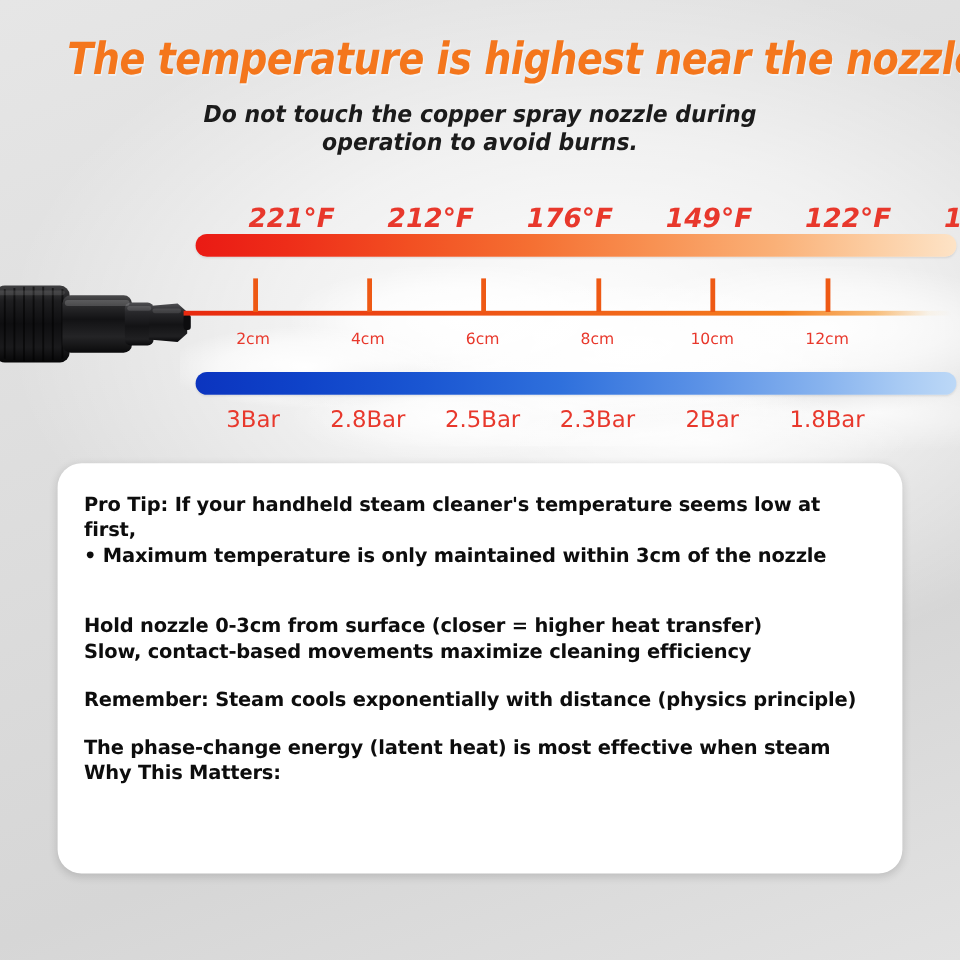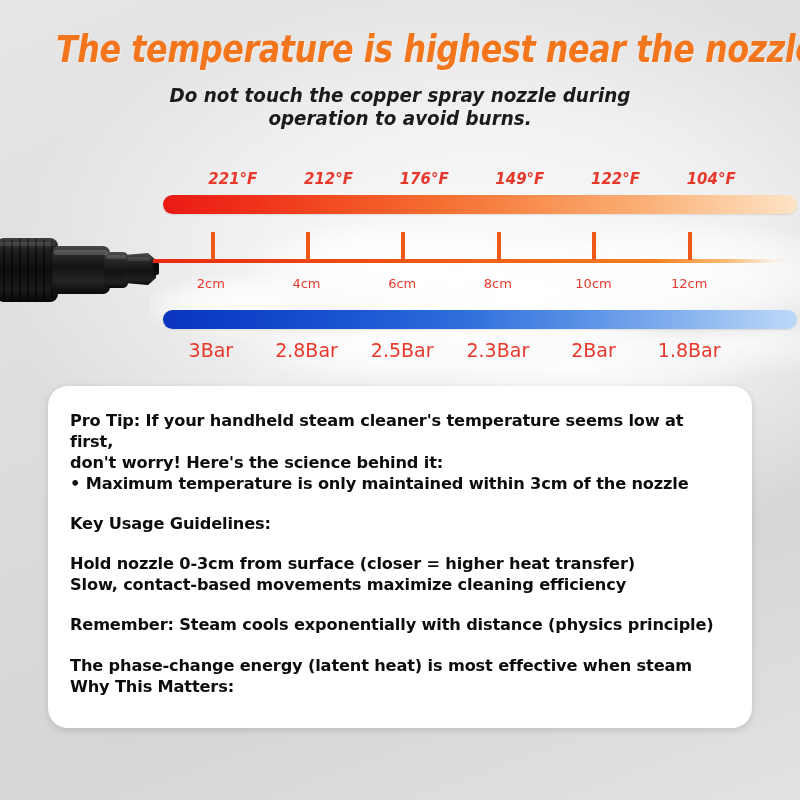--- a/index.html
+++ b/index.html
@@ -118,21 +118,21 @@
     pointer-events: auto;
   }
   .scale-row > div {
     flex: 1 1 0;
     text-align: center;
   }
 
   .temp-row { top: 170px; }
   .temp-label {
     font-family: "DejaVu Sans", "Liberation Sans", sans-serif;
-    font-size: 15px;
+    font-size: 22px;
     font-weight: 700;
     font-style: italic;
     color: #e8382c;
     white-space: nowrap;
     transform: scaleX(0.95);
     margin-left: 44px;
   }
 
   .dist-row { top: 274px; }
   .dist-label {
@@ -332,25 +332,23 @@
       <div><span class="press-label">2.3Bar</span></div>
       <div><span class="press-label">2Bar</span></div>
       <div><span class="press-label">1.8Bar</span></div>
     </div>
 
   </div>
 
   <div class="panel">
     <div class="panel-inner">
       <p class="ptext">Pro Tip: If your handheld steam cleaner's temperature seems low at first,</p>
-      <p class="ptext">don't worry! Here's the science behind it:</p>
       <p class="ptext">• Maximum temperature is only maintained within 3cm of the nozzle</p>
 
       <div class="gap-md"></div>
-      <p class="ptext">Key Usage Guidelines:</p>
 
       <div class="gap-md"></div>
       <p class="ptext">Hold nozzle 0-3cm from surface (closer = higher heat transfer)</p>
       <p class="ptext">Slow, contact-based movements maximize cleaning efficiency</p>
 
       <div class="gap-md"></div>
       <p class="ptext">Remember: Steam cools exponentially with distance (physics principle)</p>
 
       <div class="gap-md"></div>
       <p class="ptext">The phase-change energy (latent heat) is most effective when steam</p>

